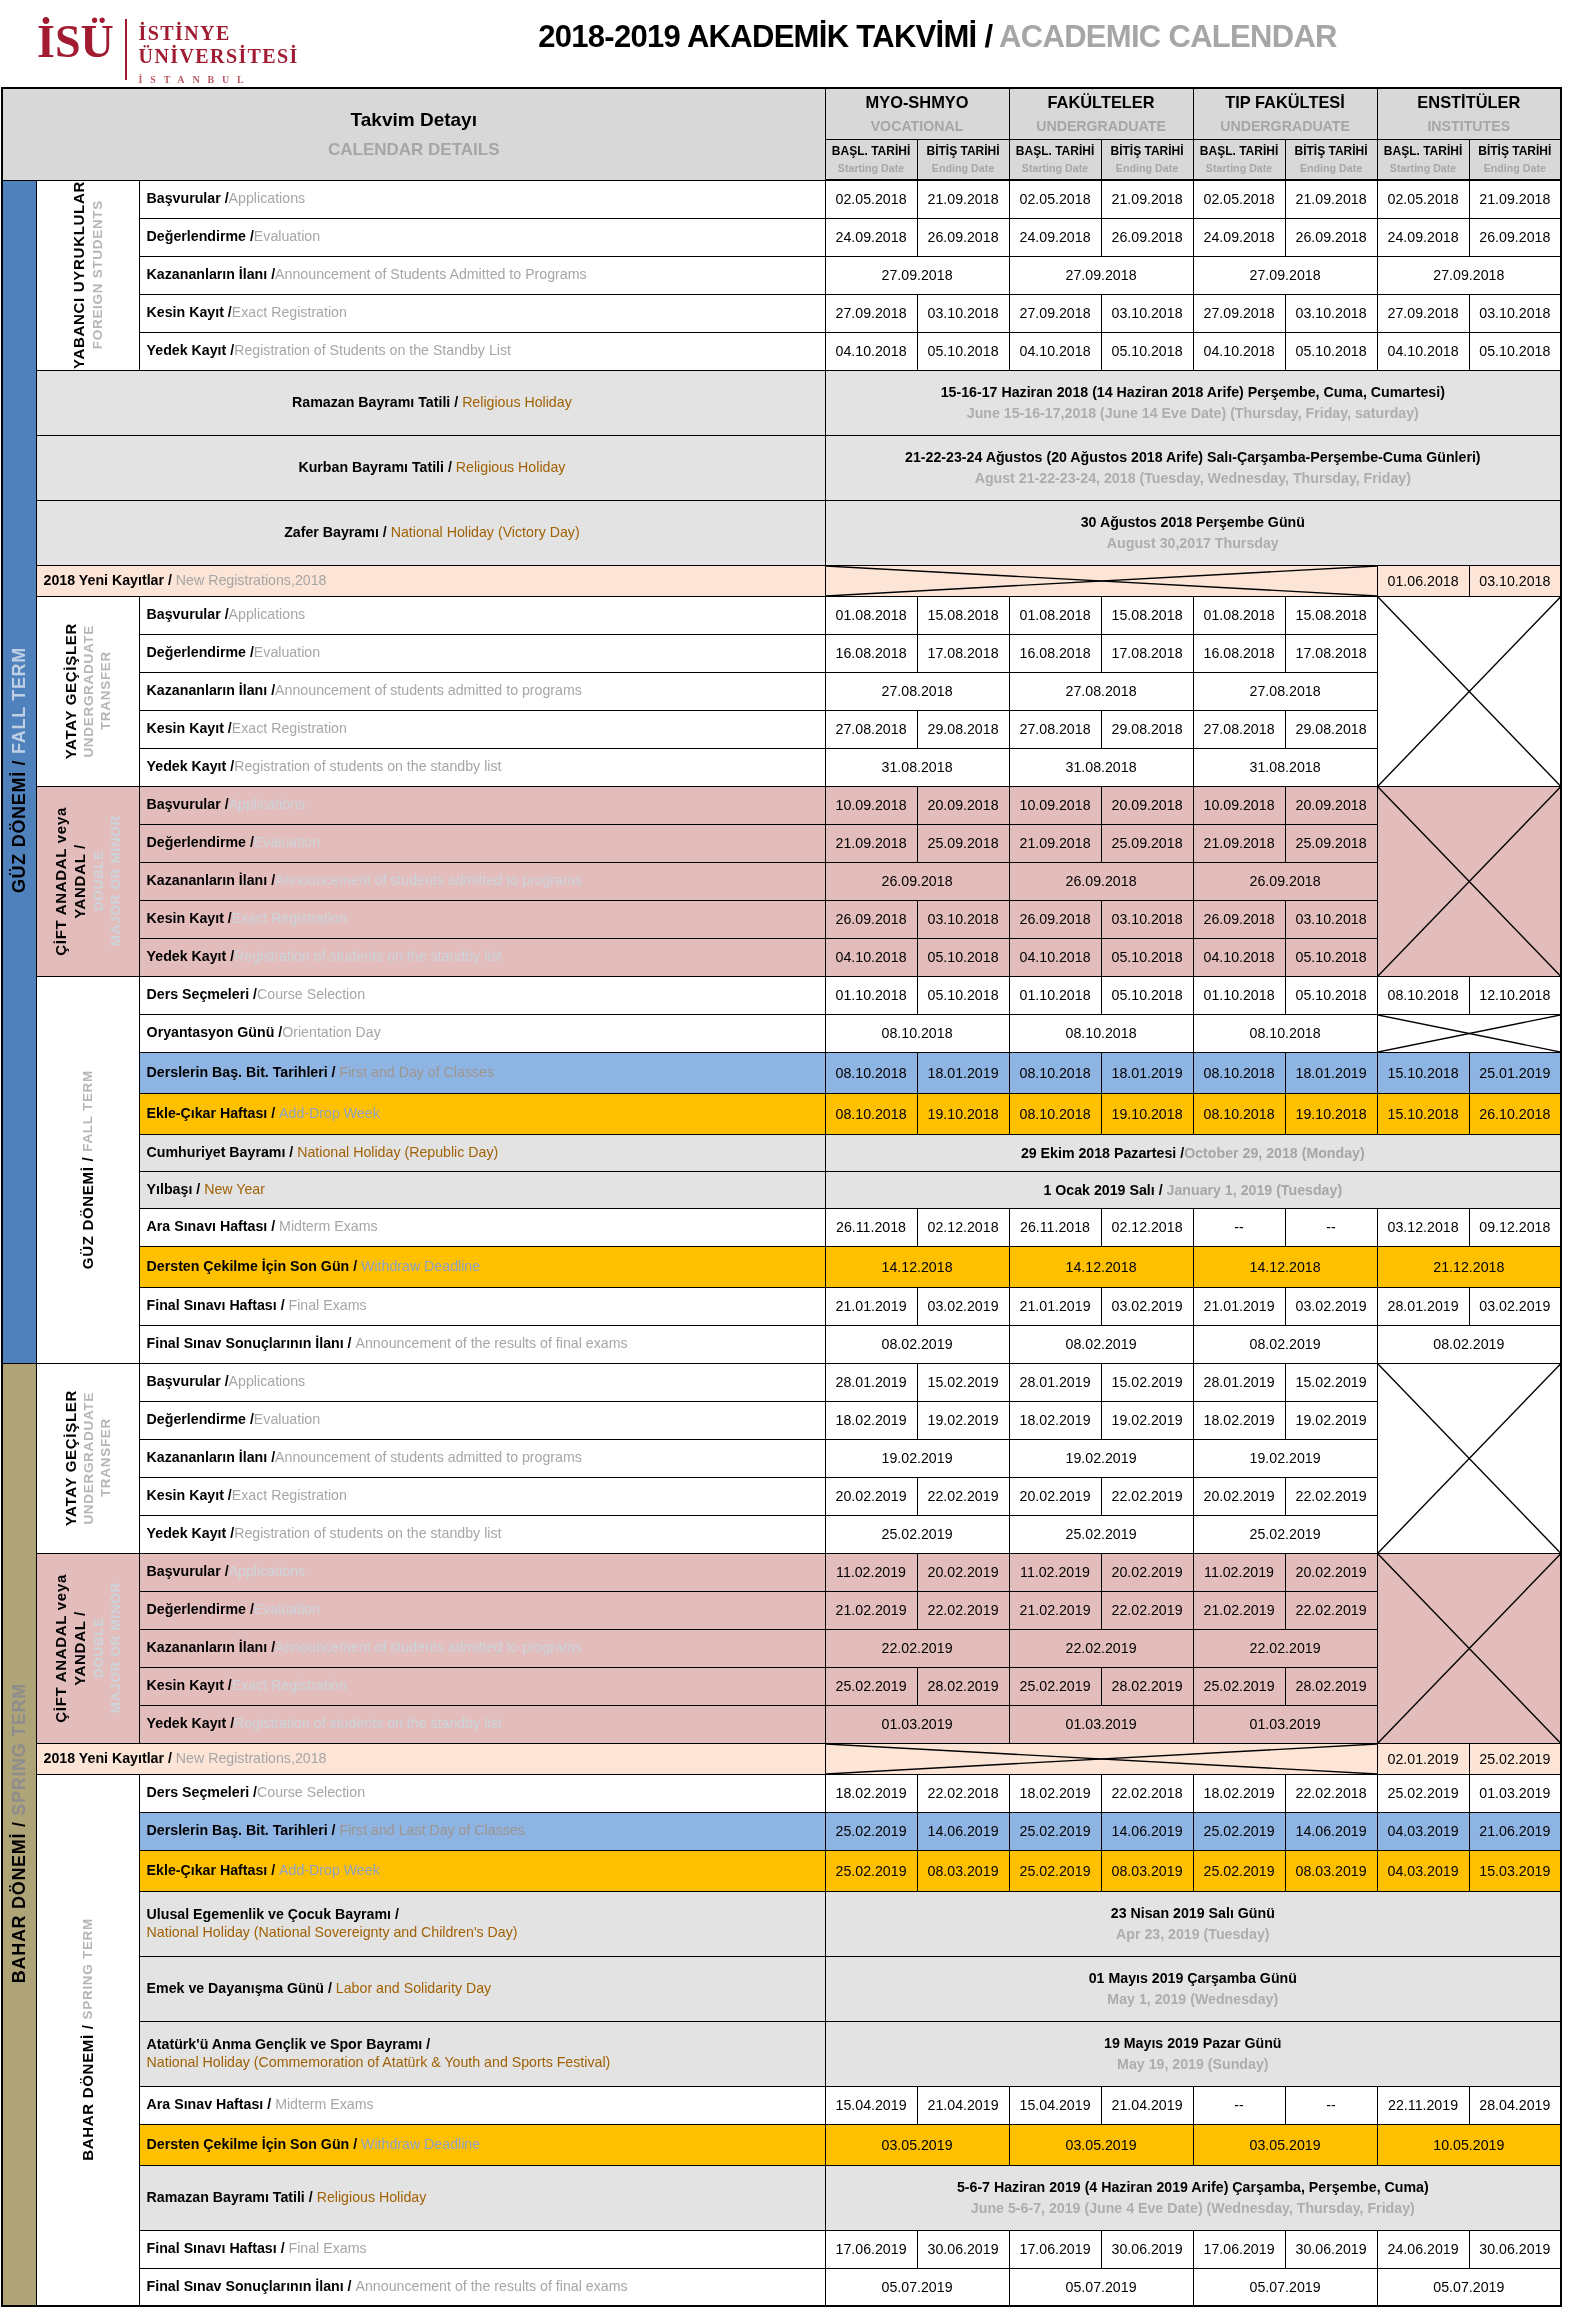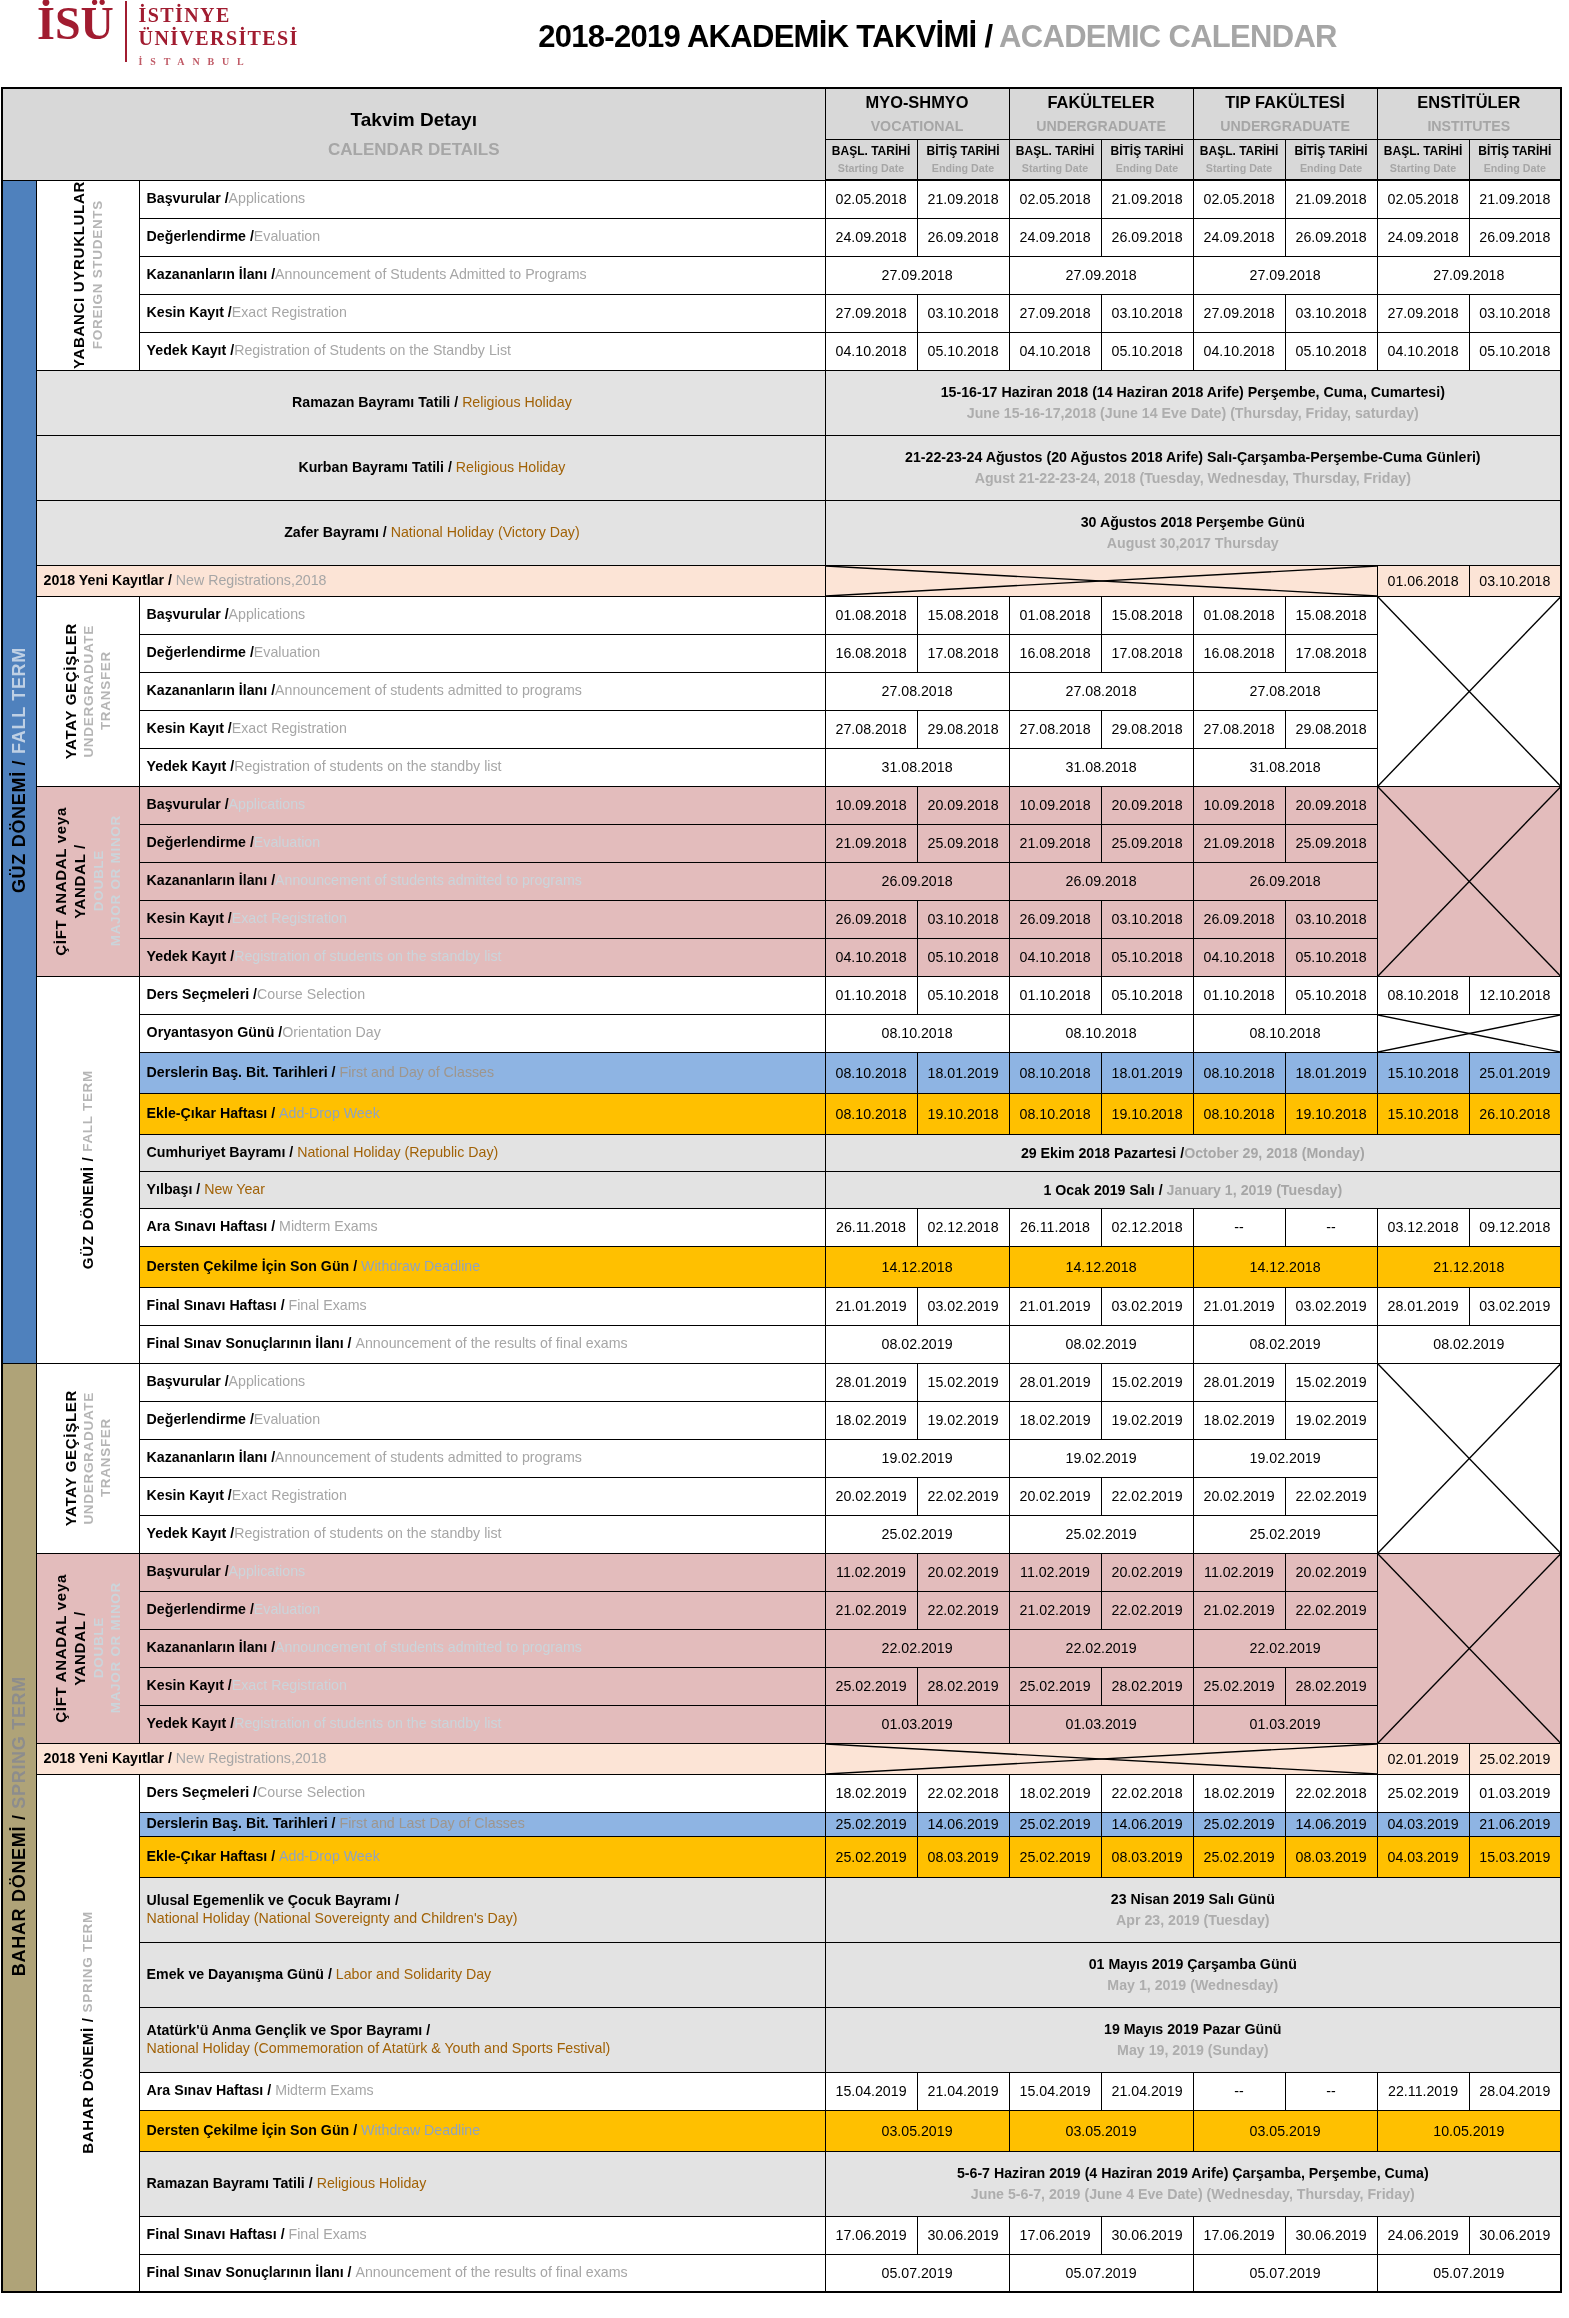--- a/index.html
+++ b/index.html
@@ -3,21 +3,21 @@
 <meta charset="utf-8">
 <style>
   :root{
     --fall-band:#4F81BD; --spring-band:#AFA378; --pink-row:#E3BCBC; --blue-row:#8EB4E3;
     --yellow-row:#FFC000; --tan-row:#FCE4D6; --gray-row:#E3E3E3; --header-bg:#D8D8D8;
     --gray-text:#A6A6A6; --logo-red:#A11C30;
   }
   *{box-sizing:border-box}
   body{width:1569px;margin:0;background:#fff;font-family:"Liberation Sans",sans-serif;color:#000}
   .pagehead{position:relative;height:87px}
-  .logo{position:absolute;left:37px;top:0;display:flex;align-items:flex-start;color:var(--logo-red)}
+  .logo{position:absolute;left:37px;top:18px;display:flex;align-items:flex-start;color:var(--logo-red)}
   .logo-abbr{font-family:"Liberation Serif",serif;font-weight:700;font-size:46px;line-height:1.05}
   .logo-bar{width:2.1px;height:61px;background:var(--logo-red);margin:1.4px 11.4px 0 11.4px}
   .logo-name{font-family:"Liberation Serif",serif;font-weight:700;padding-top:4.3px}
   .logo-l1,.logo-l2{font-size:20px;letter-spacing:1.4px;line-height:1.15}
   .logo-l3{font-size:10px;letter-spacing:7.8px;margin-top:5.7px;color:#C05A66}
   .title{position:absolute;left:306px;right:0;top:18.5px;text-align:center;font-size:31px;font-weight:700;letter-spacing:-0.7px;white-space:nowrap}
   .title .en{color:var(--gray-text)}
   table{border-collapse:collapse;table-layout:fixed;width:1557px;margin-left:1px;border:2.1px solid #000}
   td,th{border:0.7px solid #000;padding:0 1.4px;overflow:hidden;vertical-align:middle}
   thead th{background:var(--header-bg)}
@@ -564,21 +564,21 @@
         <td class="lbl" colspan="1"><span class="tr">Ders Seçmeleri /</span><span class="en">Course Selection</span></td>
         <td class="dc gb">18.02.2019</td>
         <td class="dc">22.02.2018</td>
         <td class="dc gb">18.02.2019</td>
         <td class="dc">22.02.2018</td>
         <td class="dc gb">18.02.2019</td>
         <td class="dc">22.02.2018</td>
         <td class="dc gb">25.02.2019</td>
         <td class="dc">01.03.2019</td>
       </tr>
-      <tr class="s-blue hb" style="height: 24px;">
+      <tr class="s-blue hb" style="height: 38px;">
         <td class="lbl" colspan="1"><span class="tr">Derslerin Baş. Bit. Tarihleri / </span><span class="en">First and Last Day of Classes</span></td>
         <td class="dc gb">25.02.2019</td>
         <td class="dc">14.06.2019</td>
         <td class="dc gb">25.02.2019</td>
         <td class="dc">14.06.2019</td>
         <td class="dc gb">25.02.2019</td>
         <td class="dc">14.06.2019</td>
         <td class="dc gb">04.03.2019</td>
         <td class="dc">21.06.2019</td>
       </tr>

